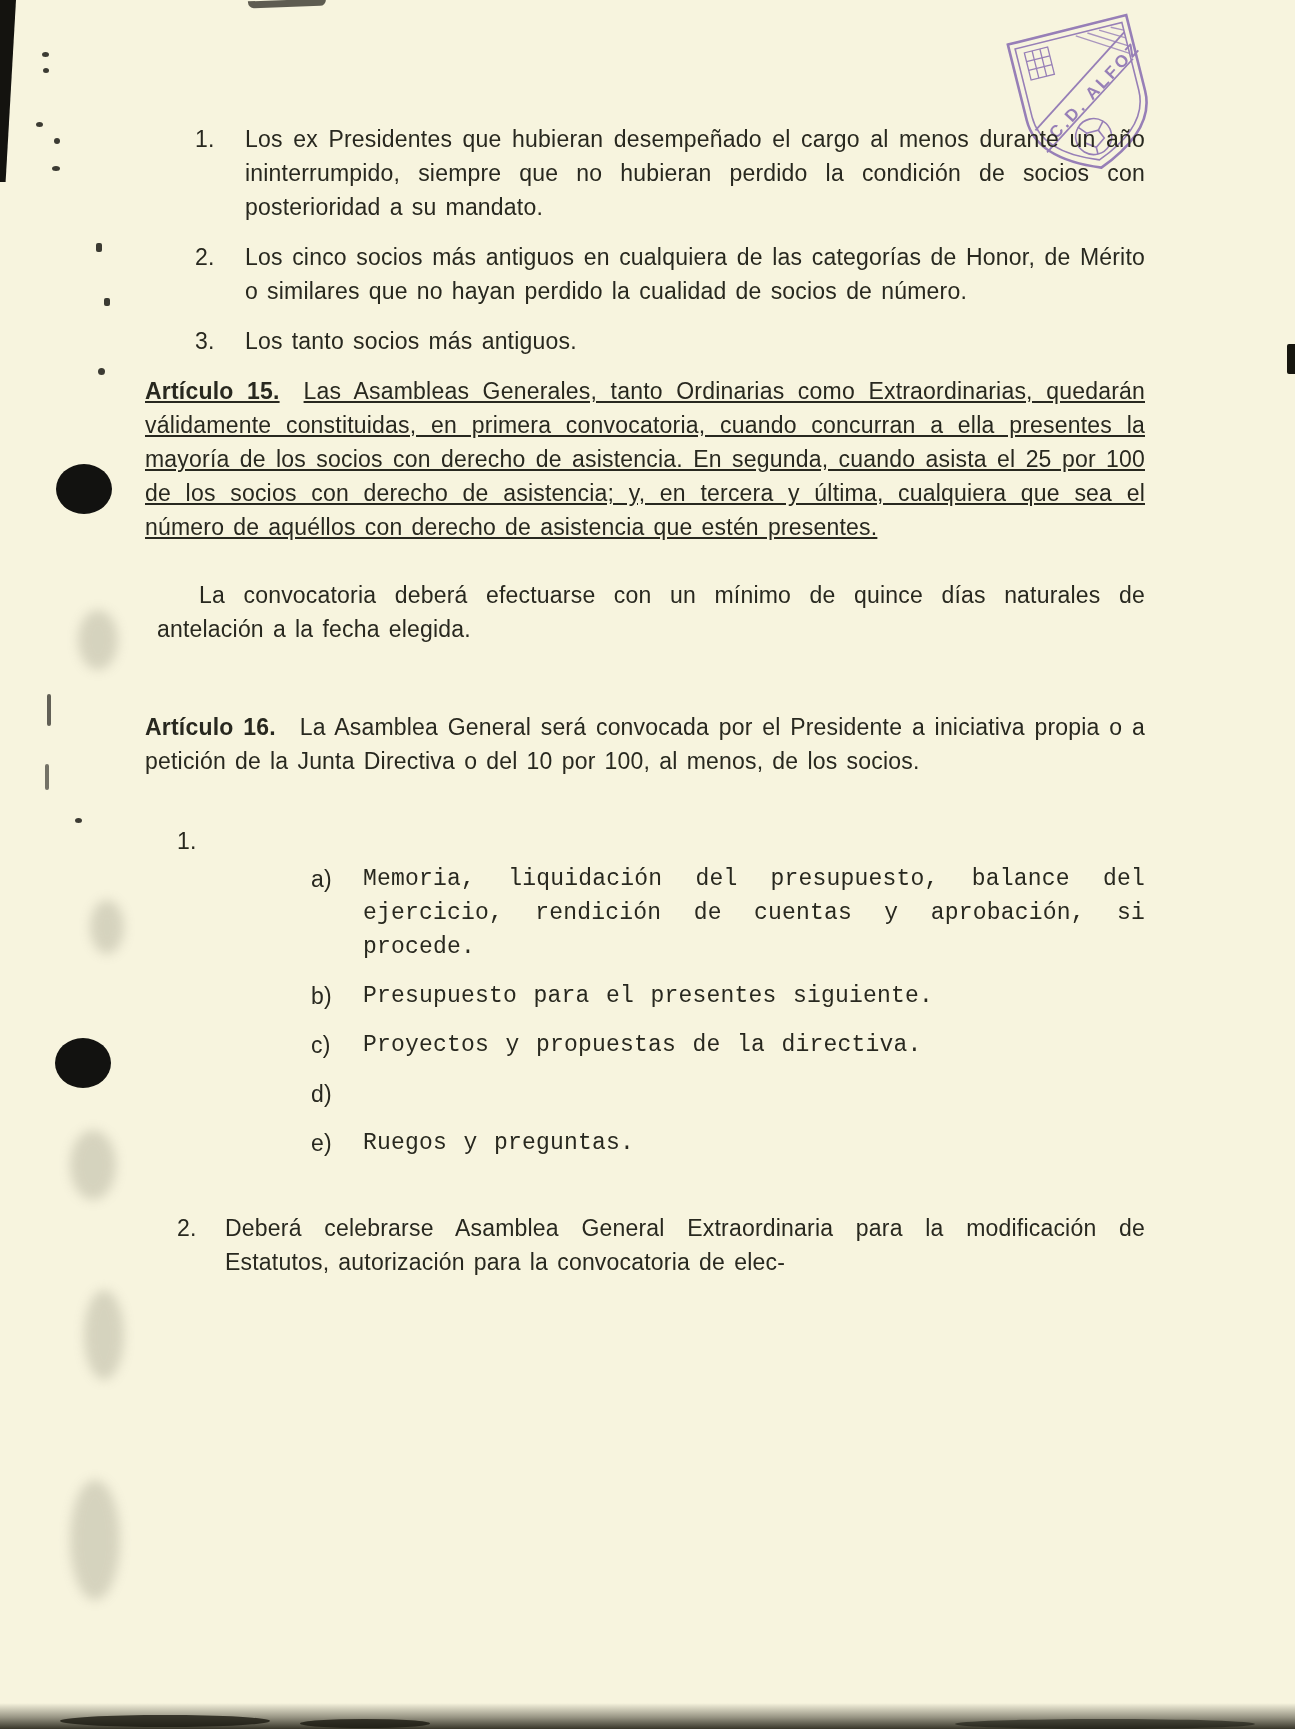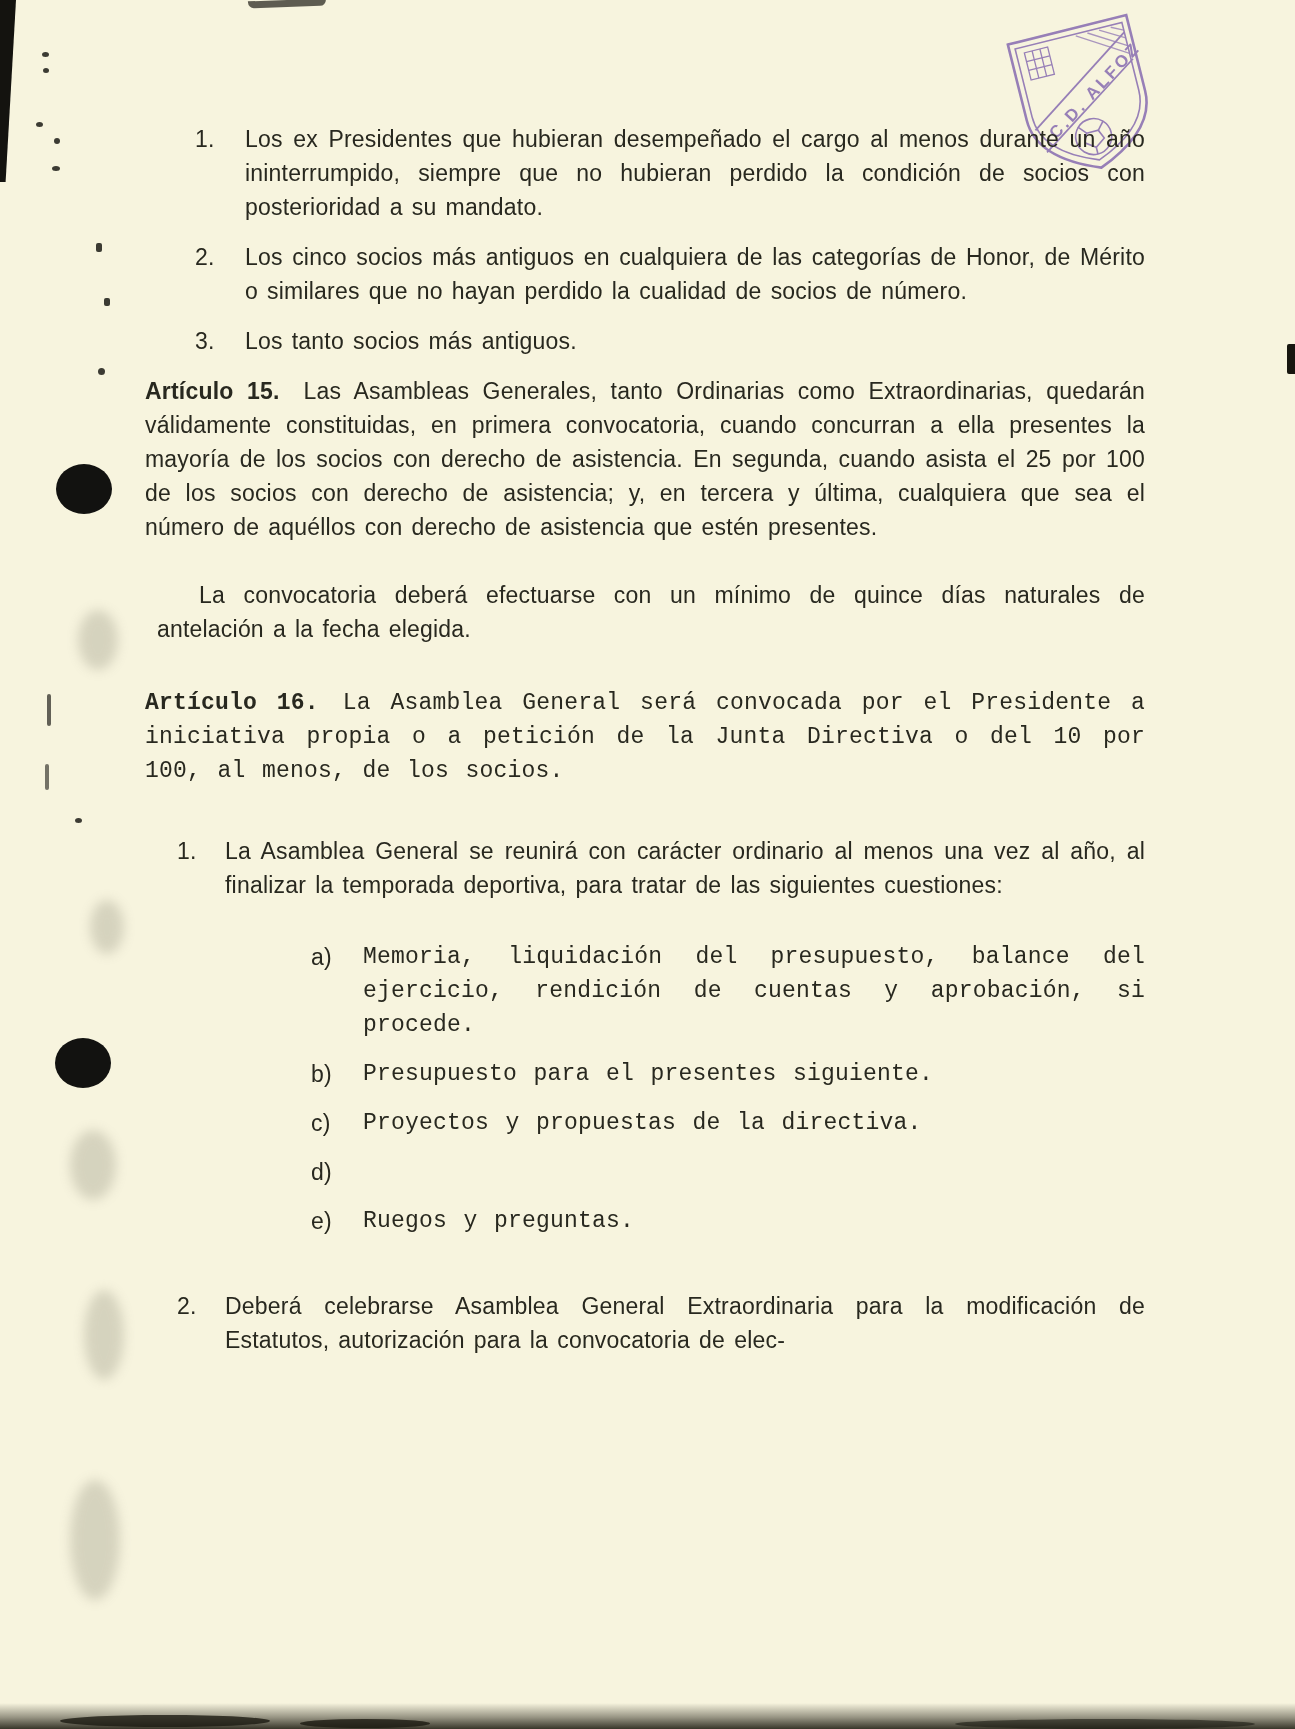--- a/index.html
+++ b/index.html
@@ -17,24 +17,24 @@
   
   .content{
     position:absolute;left:145px;top:122px;width:1000px;
     font-size:23px;line-height:34px;font-weight:500;
     letter-spacing:.2px;word-spacing:2.5px;
   }
   .list-row{display:flex;align-items:flex-start;margin-bottom:16px;}
   .num{flex:0 0 50px;margin-left:50px;}
   .row-text{flex:1;text-align:justify;}
   .article{margin:0;text-align:justify;}
-  .article-gap{}
+  .article-gap{text-decoration:underline;}
   .art-head{font-weight:700;padding-right:24px;}
   .indent-par{margin:34px 0 0 12px;text-indent:42px;text-align:justify;}
-  .art16{margin-top:40px;font-family:Liberation Mono, monospace;}
+  .art16{margin-top:64px;}
   .main-list{margin-top:46px;}
   .main-row .num{flex:0 0 48px;margin-left:32px;}
   .sub-list{margin-top:38px;}
   .sub-row{display:flex;align-items:flex-start;margin-bottom:15px;}
   .sub-row .letter{flex:0 0 52px;margin-left:86px;}
   .sub-row .row-text{flex:1;text-align:justify;font-family:Liberation Mono, monospace;}
   .item2{margin-top:36px;margin-bottom:0;}
   
   .punch{
     position:absolute;background:#121210;border-radius:50%;
@@ -174,21 +174,20 @@
 
     <p class="article art16">
       <strong class="art-head">Artículo 16.</strong><span>La Asamblea General será convocada por el Presidente a iniciativa propia o a petición de la Junta Directiva o del 10 por 100, al menos, de los socios.</span>
     </p>
 
     <div class="main-list">
 
       <div class="list-row main-row">
         <span class="num">1.</span>
         <div class="row-text">
-          <div>La Asamblea General se reunirá con carácter ordinario al menos una vez al año, al finalizar la temporada deportiva, para tratar de las siguientes cuestiones:</div>
           <div class="sub-list">
             <div class="sub-row">
               <span class="letter">a)</span>
               <div class="row-text">Memoria, liquidación del presupuesto, balance del ejercicio, rendición de cuentas y aprobación, si procede.</div>
             </div>
             <div class="sub-row">
               <span class="letter">b)</span>
               <div class="row-text">Presupuesto para el presentes siguiente.</div>
             </div>
             <div class="sub-row">

